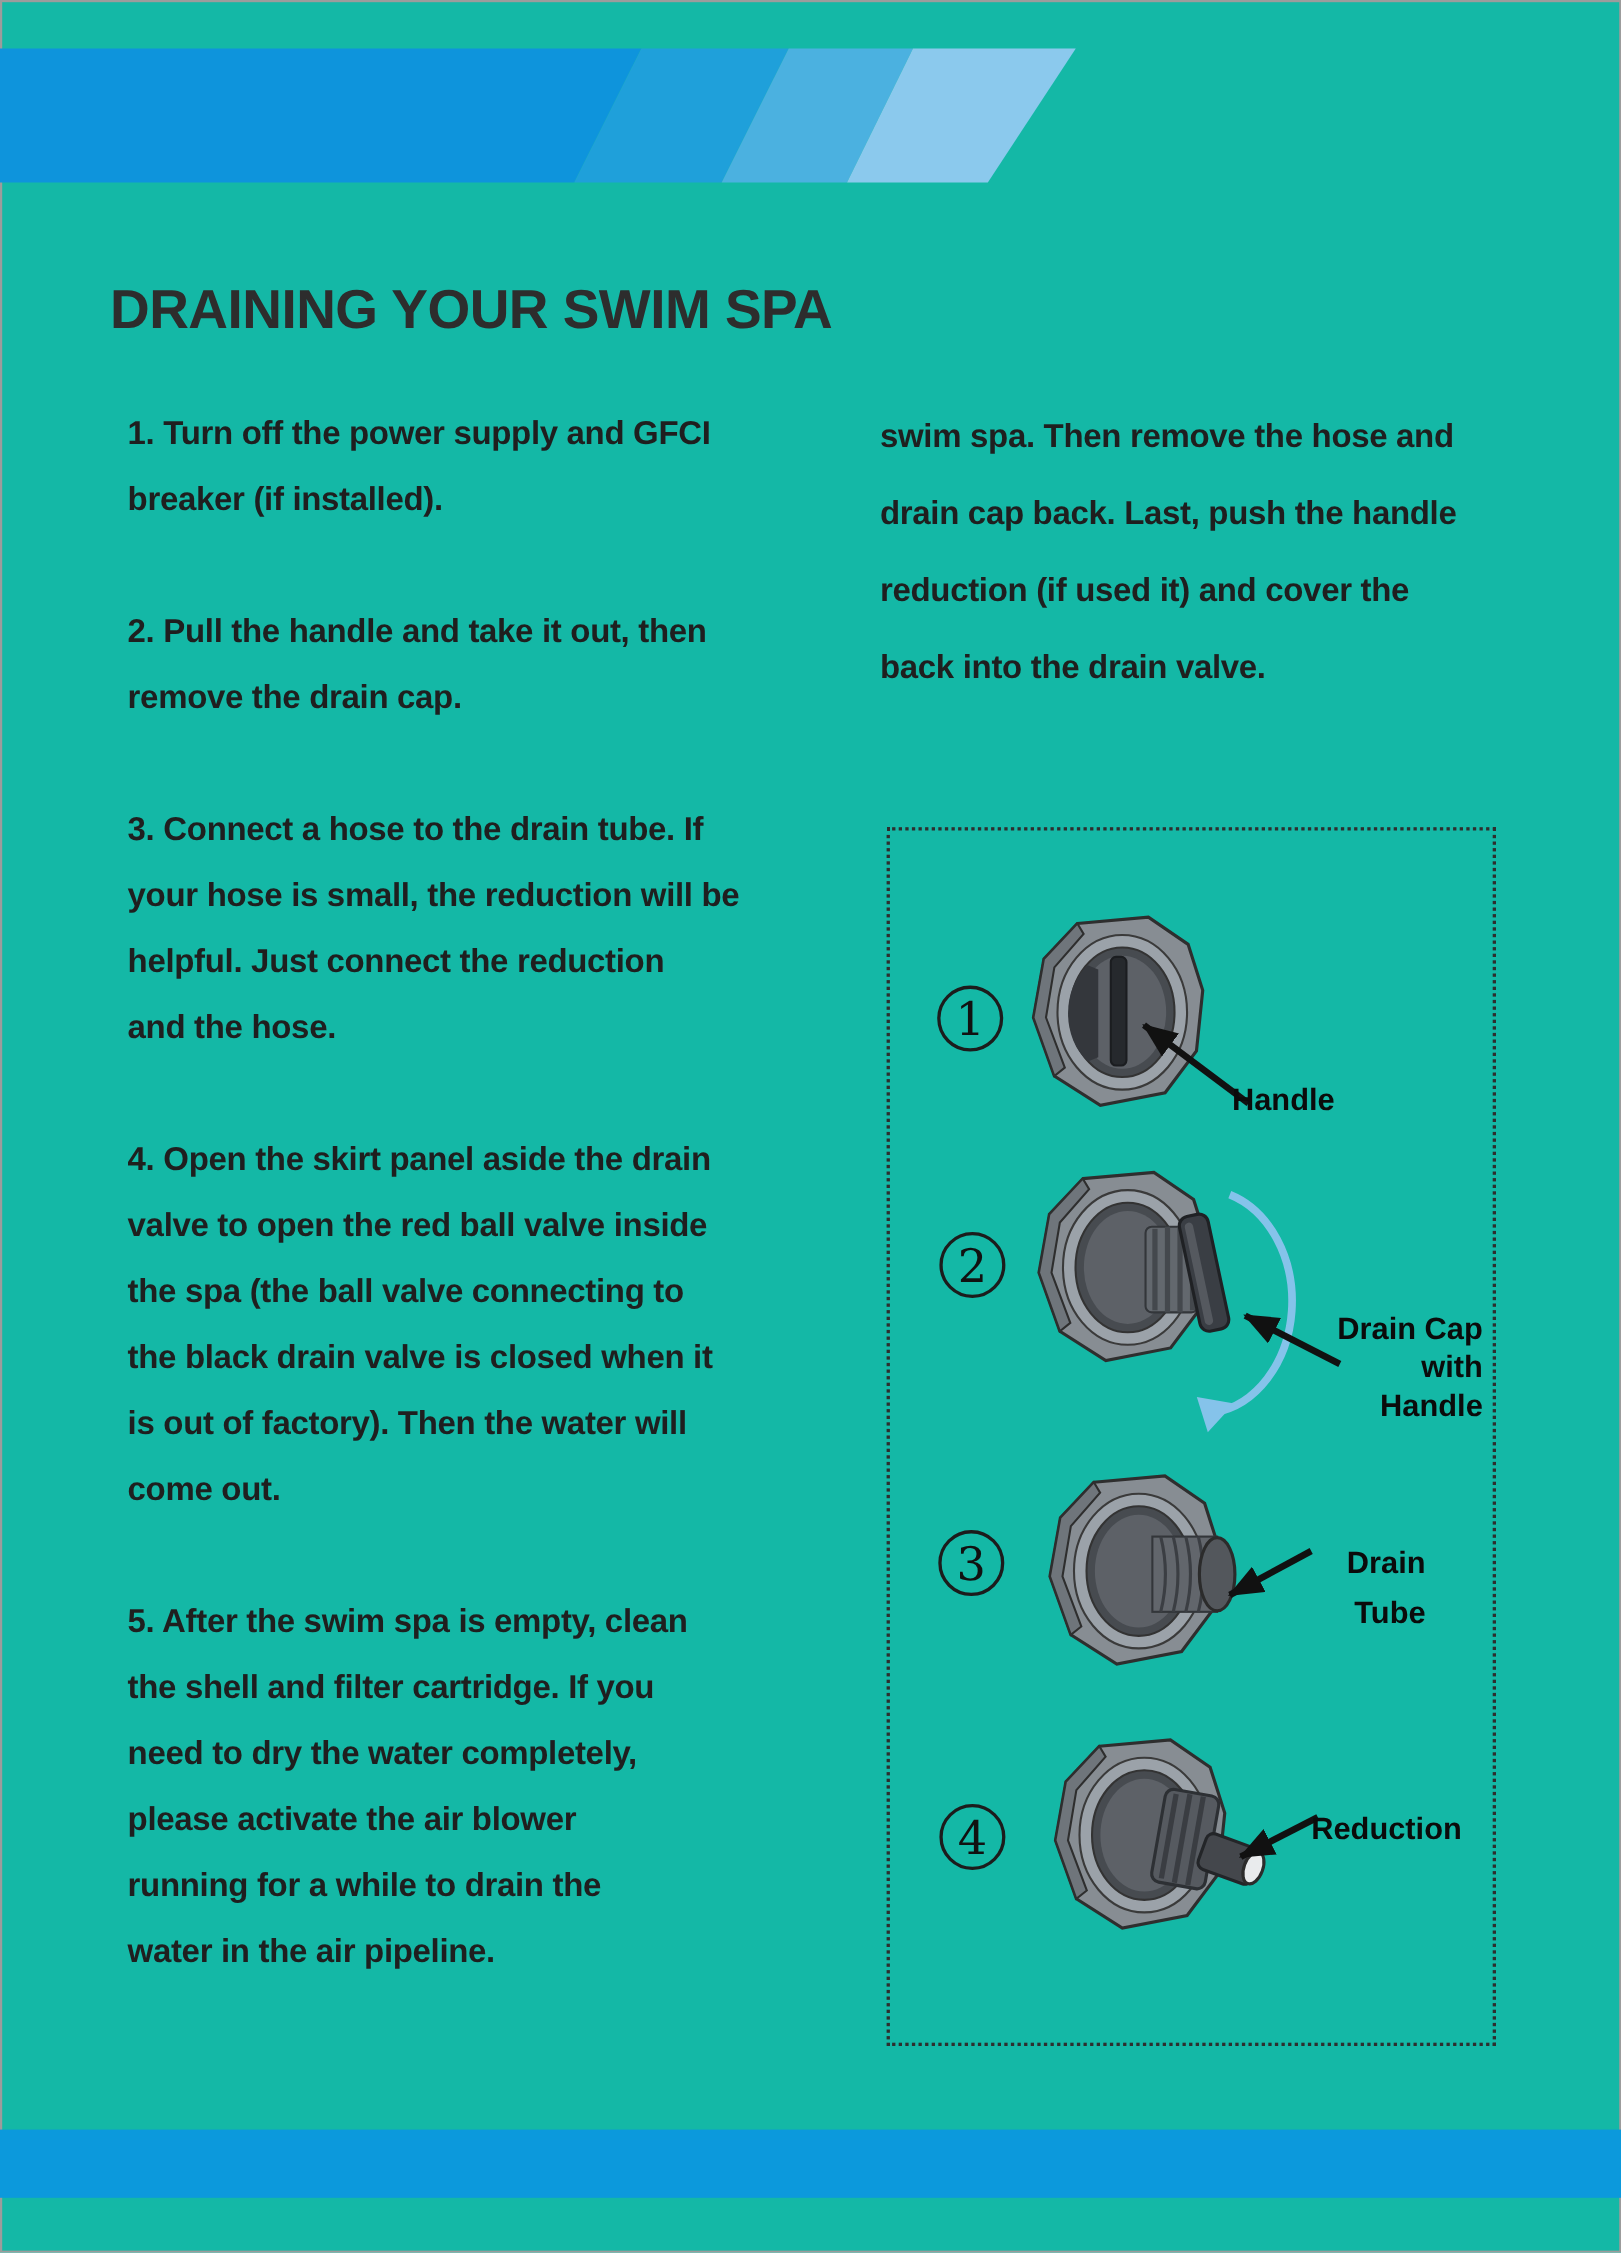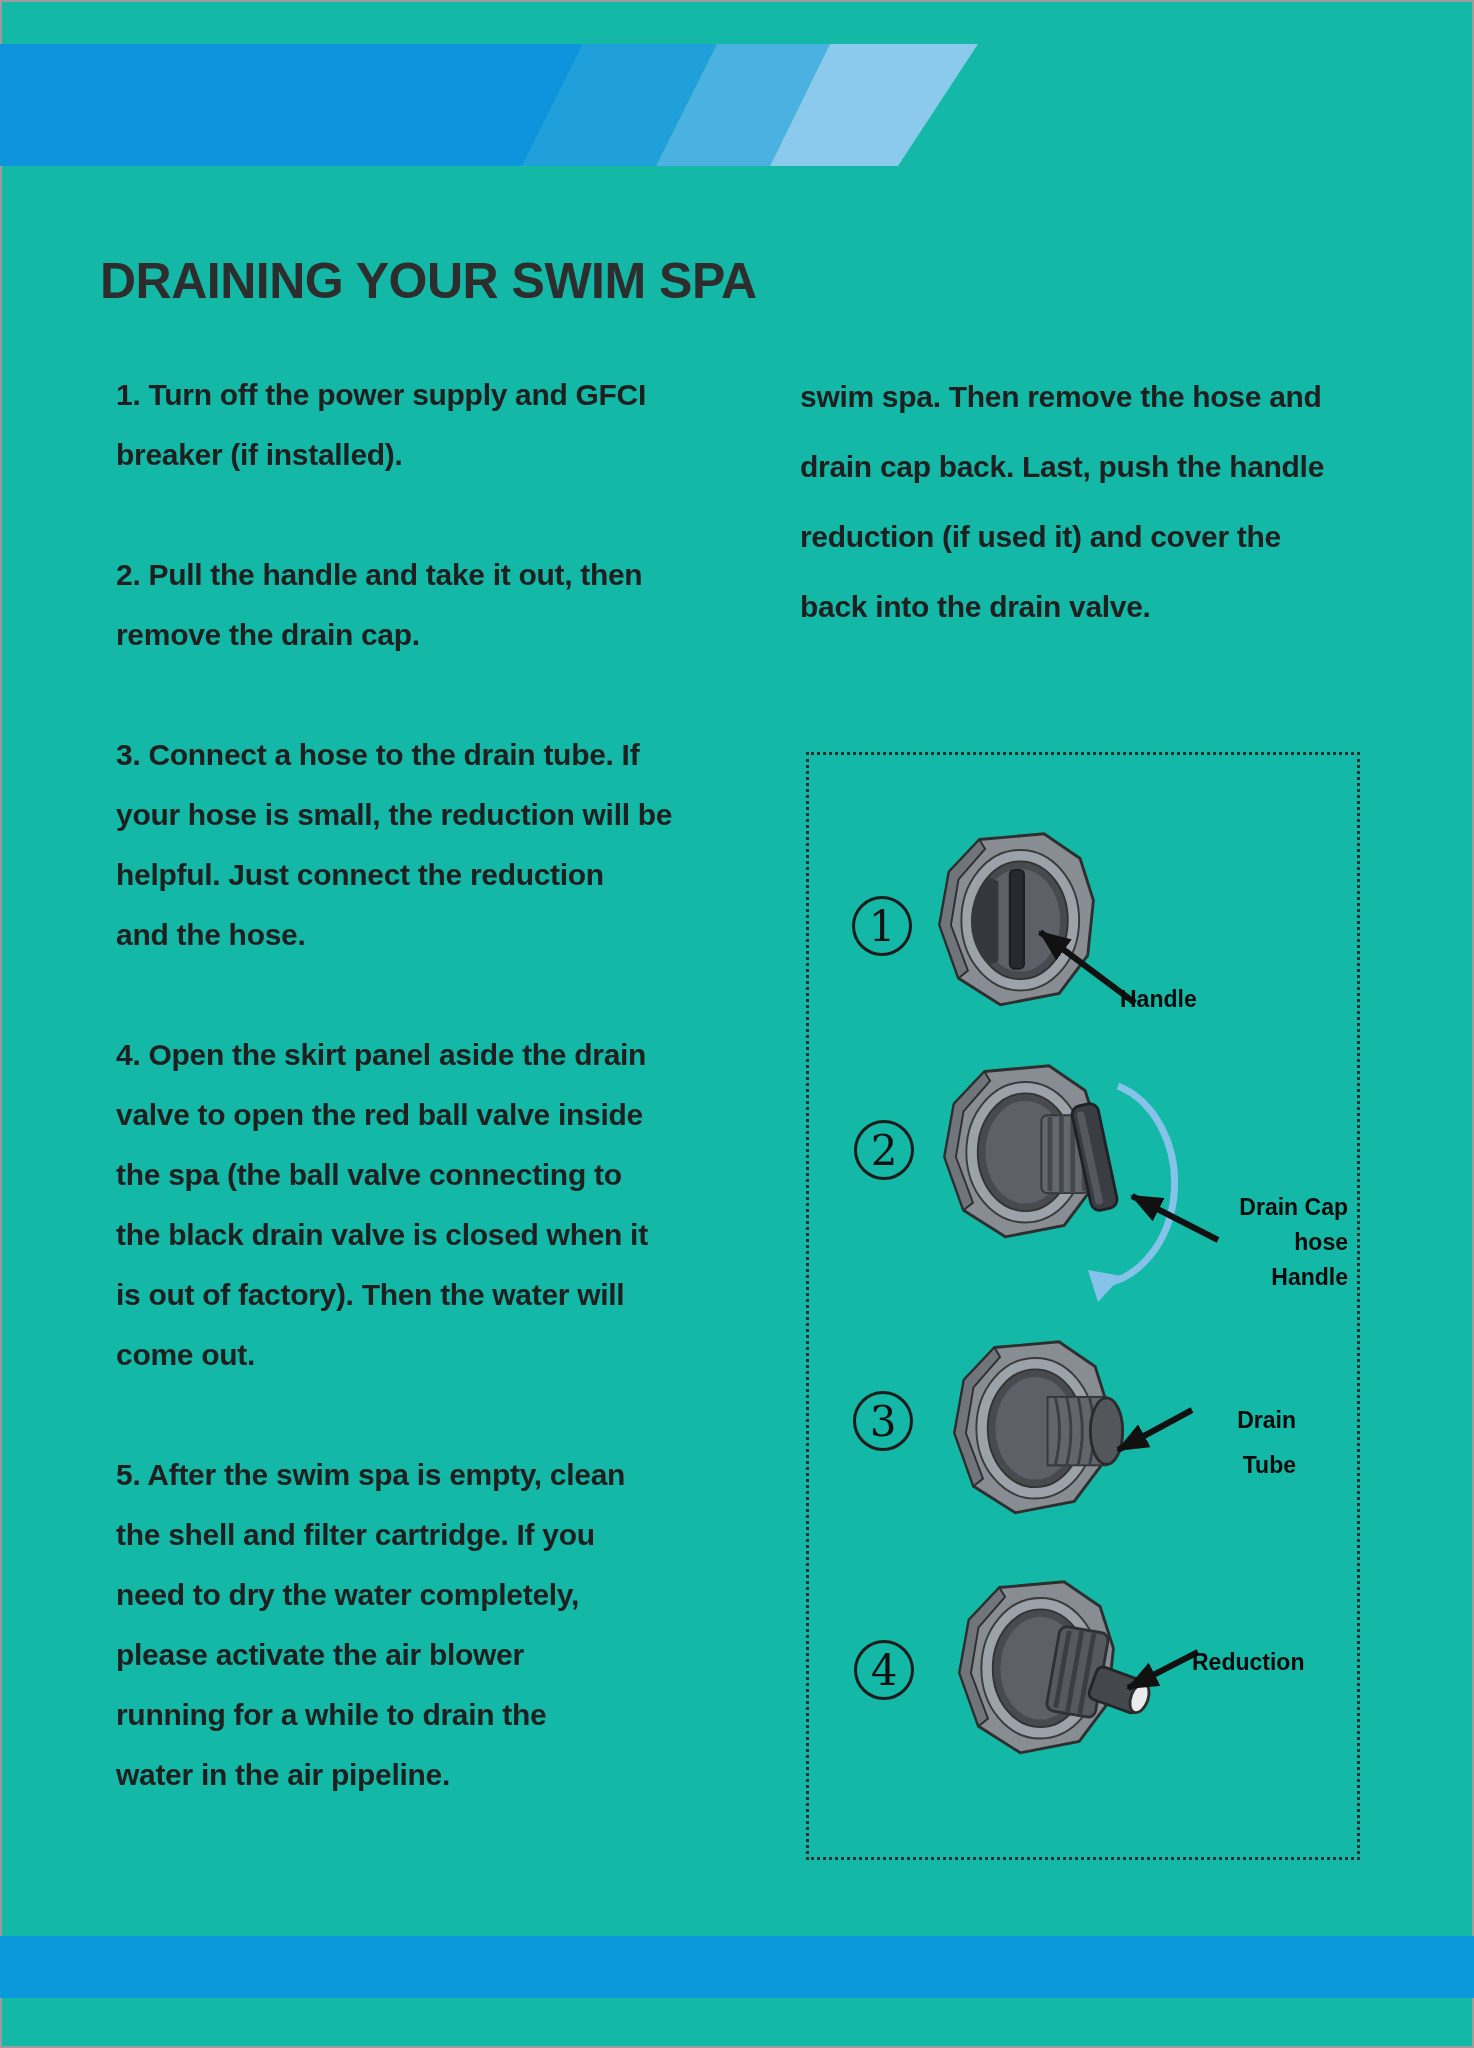--- a/index.html
+++ b/index.html
@@ -39,21 +39,21 @@
     width:60px;height:60px;
     border:3px solid #1c1c1c;border-radius:50%;
     box-sizing:border-box;
     transform:translate(-50%,-50%);
     display:flex;align-items:center;justify-content:center;
     font-family:"DejaVu Serif","Liberation Serif",serif;
     font-size:42px;color:#111;background:transparent;
   }
   .fig-label{
     position:absolute;
-    font-size:23px;font-weight:700;color:#0b0b0b;
+    font-size:28px;font-weight:700;color:#0b0b0b;
     line-height:35px;white-space:nowrap;
   }
   .fig-label.centered{text-align:right;}
   .footer-band{
     position:absolute;left:0;top:1936px;
     width:1474px;height:62px;
   }
 </style>
 </head>
 <body>
@@ -184,21 +184,21 @@
   <div class="fig-num" style="left:882px;top:926px">1</div>
   <div class="fig-num" style="left:884px;top:1150px">2</div>
   <div class="fig-num" style="left:883px;top:1421px">3</div>
   <div class="fig-num" style="left:884px;top:1670px">4</div>
 
   <div class="fig-label" style="left:1120px;top:982px">
       <div>Handle</div>
     </div>
   <div class="fig-label centered" style="left:1148px;top:1190px;width:200px">
       <div>Drain Cap</div>
-      <div>hose</div>
+      <div>with</div>
       <div>Handle</div>
     </div>
   <div class="fig-label centered" style="left:1162px;top:1398px;width:134px;line-height:45px">
       <div>Drain</div>
       <div>Tube</div>
     </div>
   <div class="fig-label" style="left:1192px;top:1645px">
       <div>Reduction</div>
     </div>
 

